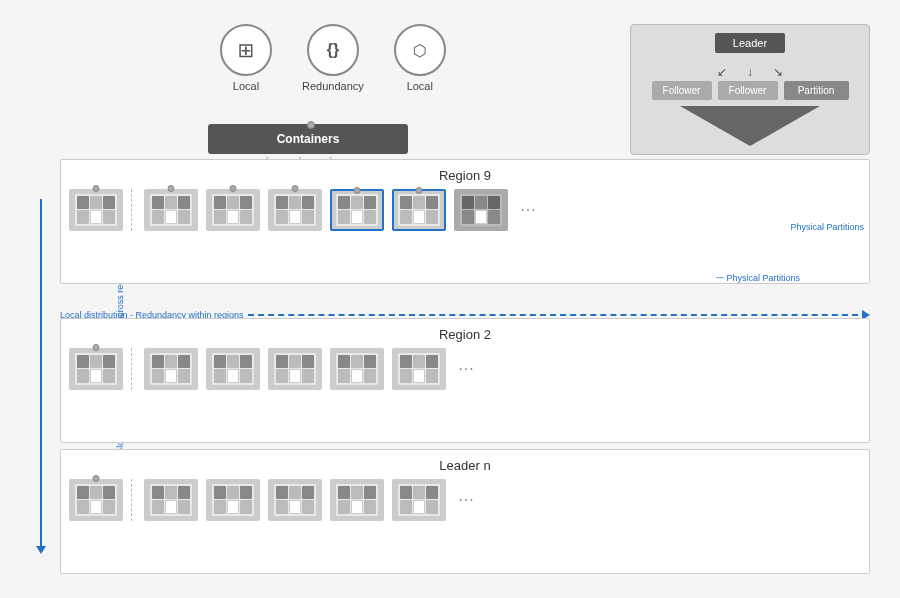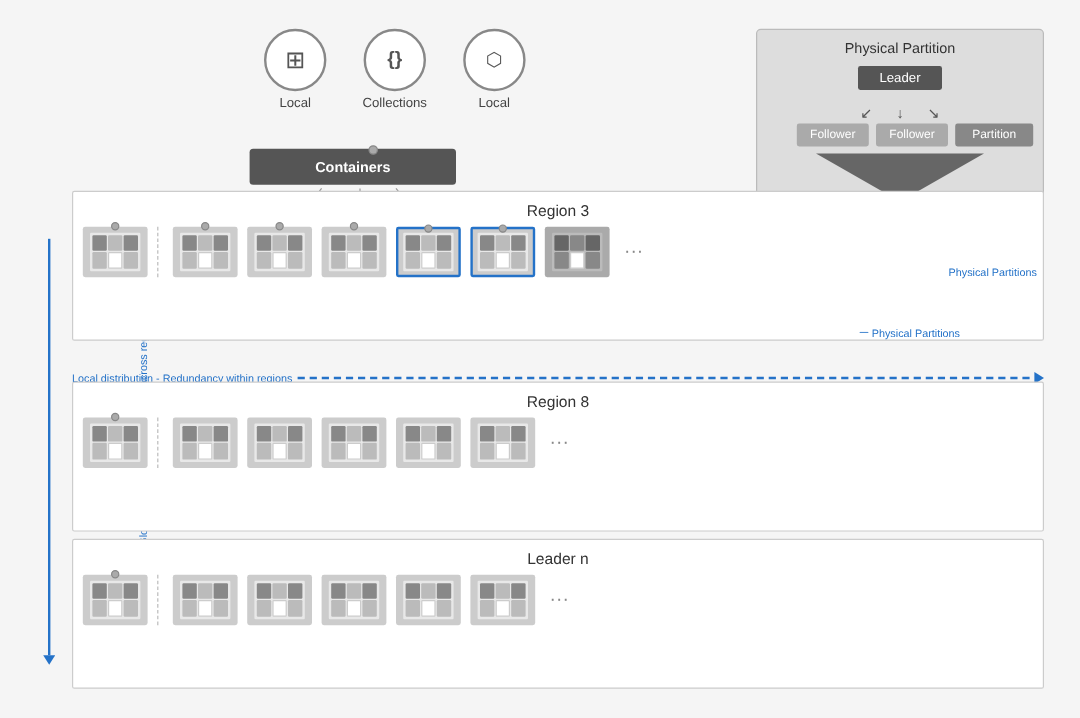--- a/index.html
+++ b/index.html
@@ -56,21 +56,21 @@
       font-size: 11px;
       color: #444;
       text-align: center;
     }
 
     
     .containers-bar {
       position: absolute;
       top: 110px;
       left: 188px;
-      width: 172px;
+      width: 200px;
       height: 30px;
       background: #555;
       border-radius: 3px;
       display: flex;
       align-items: center;
       justify-content: center;
       color: #fff;
       font-size: 12px;
       font-weight: 600;
     }
@@ -113,21 +113,21 @@
       padding: 4px 12px;
       border-radius: 2px;
       font-size: 11px;
       margin: 0 auto 8px;
       width: 70px;
     }
 
     .pp-followers {
       display: flex;
       gap: 6px;
-      justify-content: flex-end;
+      justify-content: center;
     }
 
     .pp-follower {
       background: #aaa;
       color: #fff;
       text-align: center;
       padding: 4px 8px;
       border-radius: 2px;
       font-size: 10px;
       min-width: 60px;
@@ -302,36 +302,35 @@
     <line x1="600" y1="190" x2="590" y2="218" stroke="#555" stroke-width="1" stroke-dasharray="4,2"></line>
   </svg>
 
   <div class="top-icons">
     <div class="icon-item">
       <div class="icon-circle">⊞</div>
       <span class="icon-label">Local</span>
     </div>
     <div class="icon-item">
       <div class="icon-circle" style="font-size:16px;font-weight:bold;">{}</div>
-      <span class="icon-label">Collections</span>
+      <span class="icon-label">Redundancy</span>
     </div>
     <div class="icon-item">
       <div class="icon-circle" style="font-size:16px;">⬡</div>
       <span class="icon-label">Local</span>
     </div>
   </div>
 
   <div class="containers-dot"></div>
 
   <div class="containers-bar">
     <span>Containers</span>
   </div>
 
   <div class="physical-partition">
-    <div class="pp-title">Physical Partition</div>
     <div style="display:flex;justify-content:center;margin-bottom:4px;">
       <div class="pp-leader">Leader</div>
     </div>
     <div class="pp-arrows">
       <span style="font-size:12px;">↙</span>
       <span style="font-size:12px;">↓</span>
       <span style="font-size:12px;">↘</span>
     </div>
     <div class="pp-followers">
       <div class="pp-follower">Follower</div>
@@ -350,21 +349,21 @@
   </div>
   <div style="position:absolute;top:340px;left:4px;transform:rotate(-90deg);transform-origin:center;white-space:nowrap;font-size:9px;color:#2472c8;">
     Global distribution - Redundancy across regions
   </div>
 
   <div style="position:absolute;top:155px;left:42px;font-size:11px;color:#444;padding:1px 4px;border:1px solid #bbb;background:#fff;">Partition Set</div>
 
   <div class="regions-container">
 
     <div class="region-row">
-      <div class="region-title">Region 3</div>
+      <div class="region-title">Region 9</div>
       <div class="partition-items">
 
         <div style="border-right:1px dashed #bbb;padding-right:8px;margin-right:4px;">
           <div class="mini-partition">
             <div class="mini-dot"></div>
             <div class="mini-partition-inner">
               <div class="mini-block"></div>
                 <div class="mini-block light"></div>
                 <div class="mini-block"></div>
               <div class="mini-block light"></div>
@@ -448,21 +447,21 @@
 
     <div style="position:relative;height:22px;flex-shrink:0;">
       <div style="position:absolute;left:0;right:0;top:20px;display:flex;align-items:center;gap:4px;">
         <span style="font-size:9px;color:#2472c8;white-space:nowrap;">Local distribution  -  Redundancy within regions</span>
         <div style="flex:1;border-top:2px dashed #2472c8;"></div>
         <div style="width:0;height:0;border-top:5px solid transparent;border-bottom:5px solid transparent;border-left:8px solid #2472c8;"></div>
       </div>
     </div>
 
     <div class="region-row">
-      <div class="region-title">Region 8</div>
+      <div class="region-title">Region 2</div>
       <div class="partition-items">
         <div style="border-right:1px dashed #bbb;padding-right:8px;margin-right:4px;">
           <div class="mini-partition">
             <div class="mini-dot"></div>
             <div class="mini-partition-inner">
               <div class="mini-block"></div>
                 <div class="mini-block light"></div>
                 <div class="mini-block"></div>
               <div class="mini-block light"></div>
                 <div class="mini-block white"></div>

